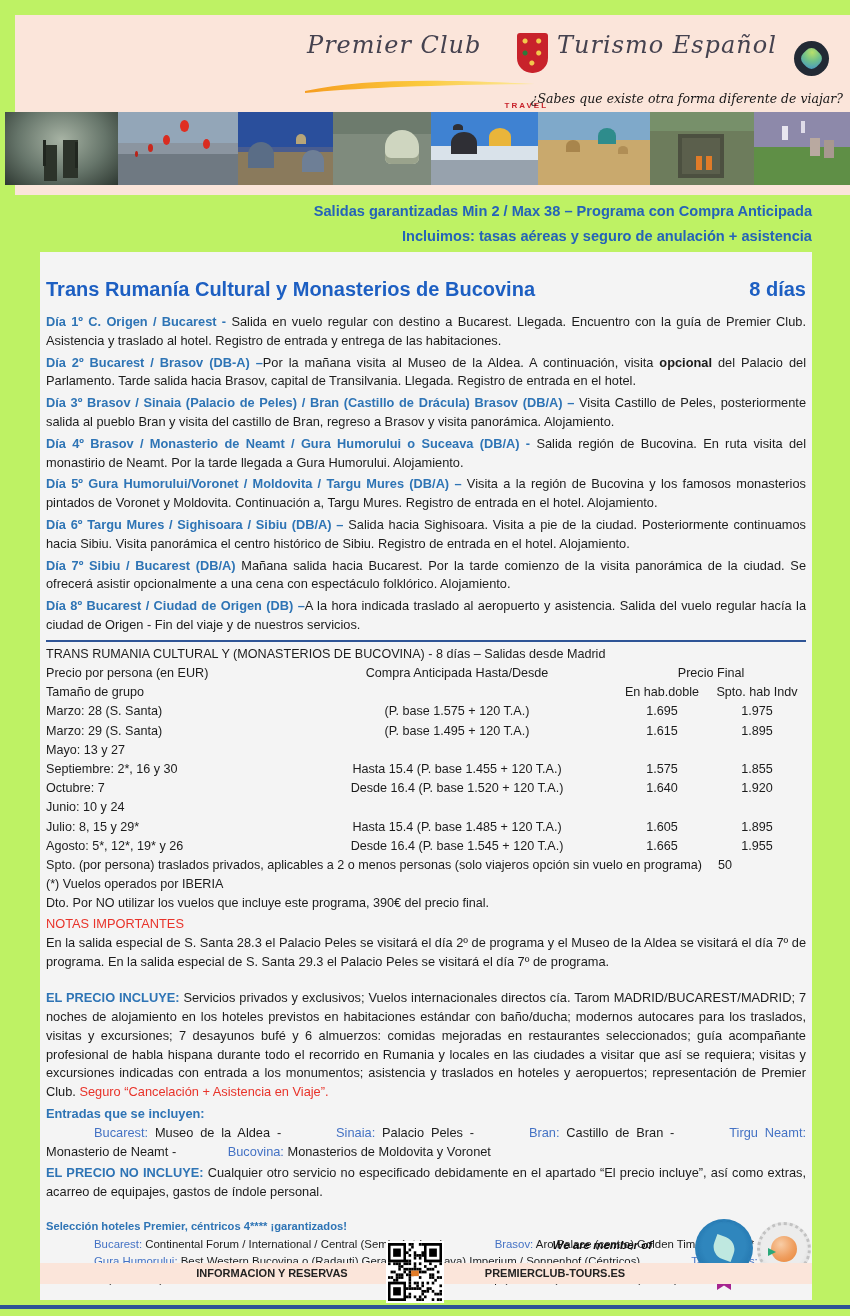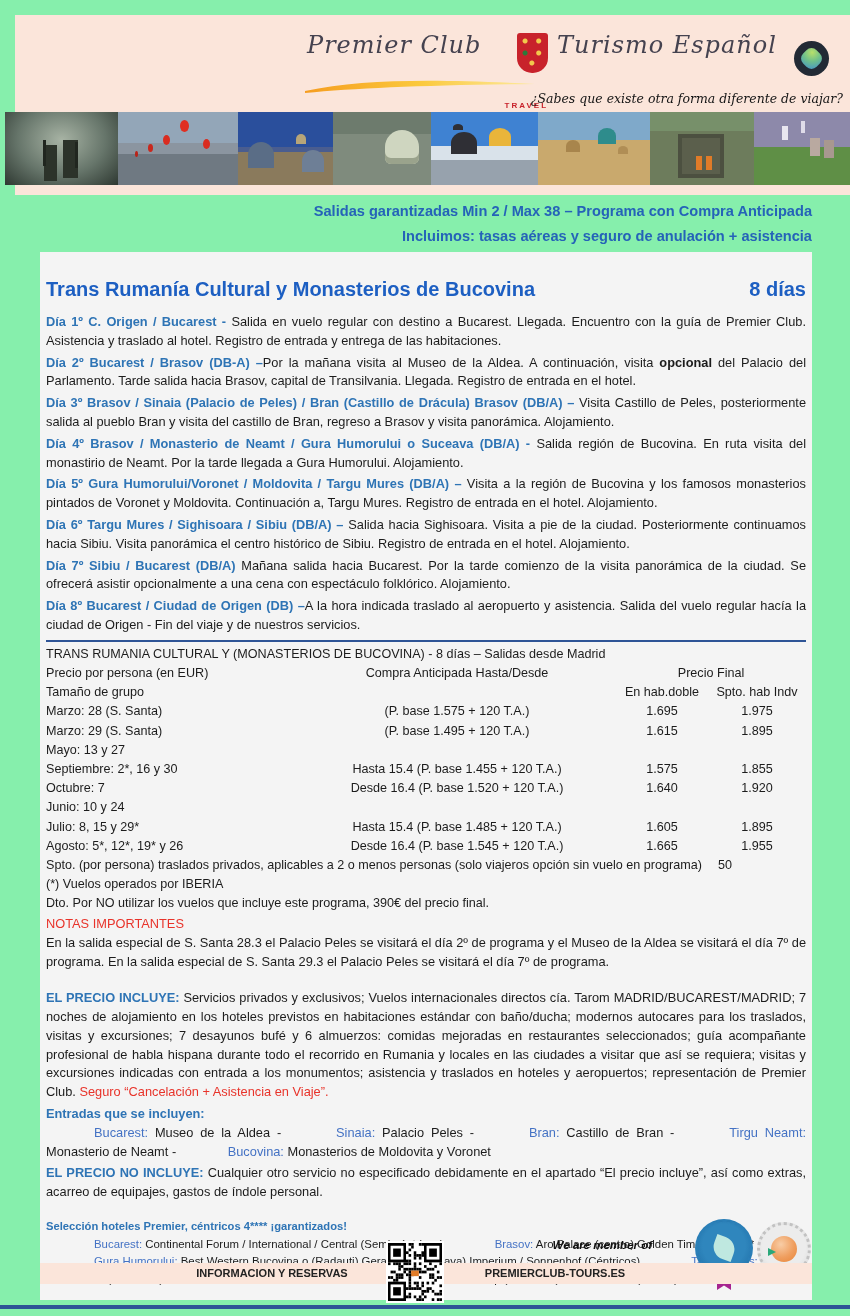--- a/index.html
+++ b/index.html
@@ -2,21 +2,21 @@
 <html style="--day-blue: #2e74b5; --title-blue: #1d5fc2; --city-blue: #4472c4; --red: #e8332a; --peach: #fbe5da; --navy: #2e5496;"><head>
 <meta charset="utf-8">
 <style>
   :root{
     --peach:#fbe5da; --title-blue:#1d5fc2; --day-blue:#2e74b5; --city-blue:#4472c4;
     --red:#e8332a; --navy:#2e5496; --ink:#1c1c1c; --panel:#f4f4f4;
   }
   *{margin:0;padding:0;box-sizing:border-box;}
   html,body{background:#fff;}
   body{font-family:"Liberation Sans",sans-serif;color:var(--ink);}
-  .page{position:relative;width:850px;height:1316px;background:#86efac;overflow:hidden;margin:0 auto;}
+  .page{position:relative;width:850px;height:1316px;background:#bef264;overflow:hidden;margin:0 auto;}
 
   
   .header-band{position:absolute;left:15px;top:15px;width:835px;height:180px;background:var(--peach);}
   .logo-row{position:absolute;left:292px;top:16px;display:flex;align-items:flex-start;gap:9px;}
   .script{font-family:"DejaVu Serif",serif;font-style:italic;font-size:24px;color:#45424f;letter-spacing:1px;white-space:nowrap;}
   .shield-wrap{display:flex;flex-direction:column;align-items:flex-end;margin-top:2px;gap:25px;}
   .shield{width:31px;height:40px;background:#c8222b;border-radius:3px 3px 15px 15px;
     background-image:
       radial-gradient(circle at 26% 20%,#f2c94c 0 2px,transparent 3px),
       radial-gradient(circle at 70% 20%,#f2c94c 0 2px,transparent 3px),

